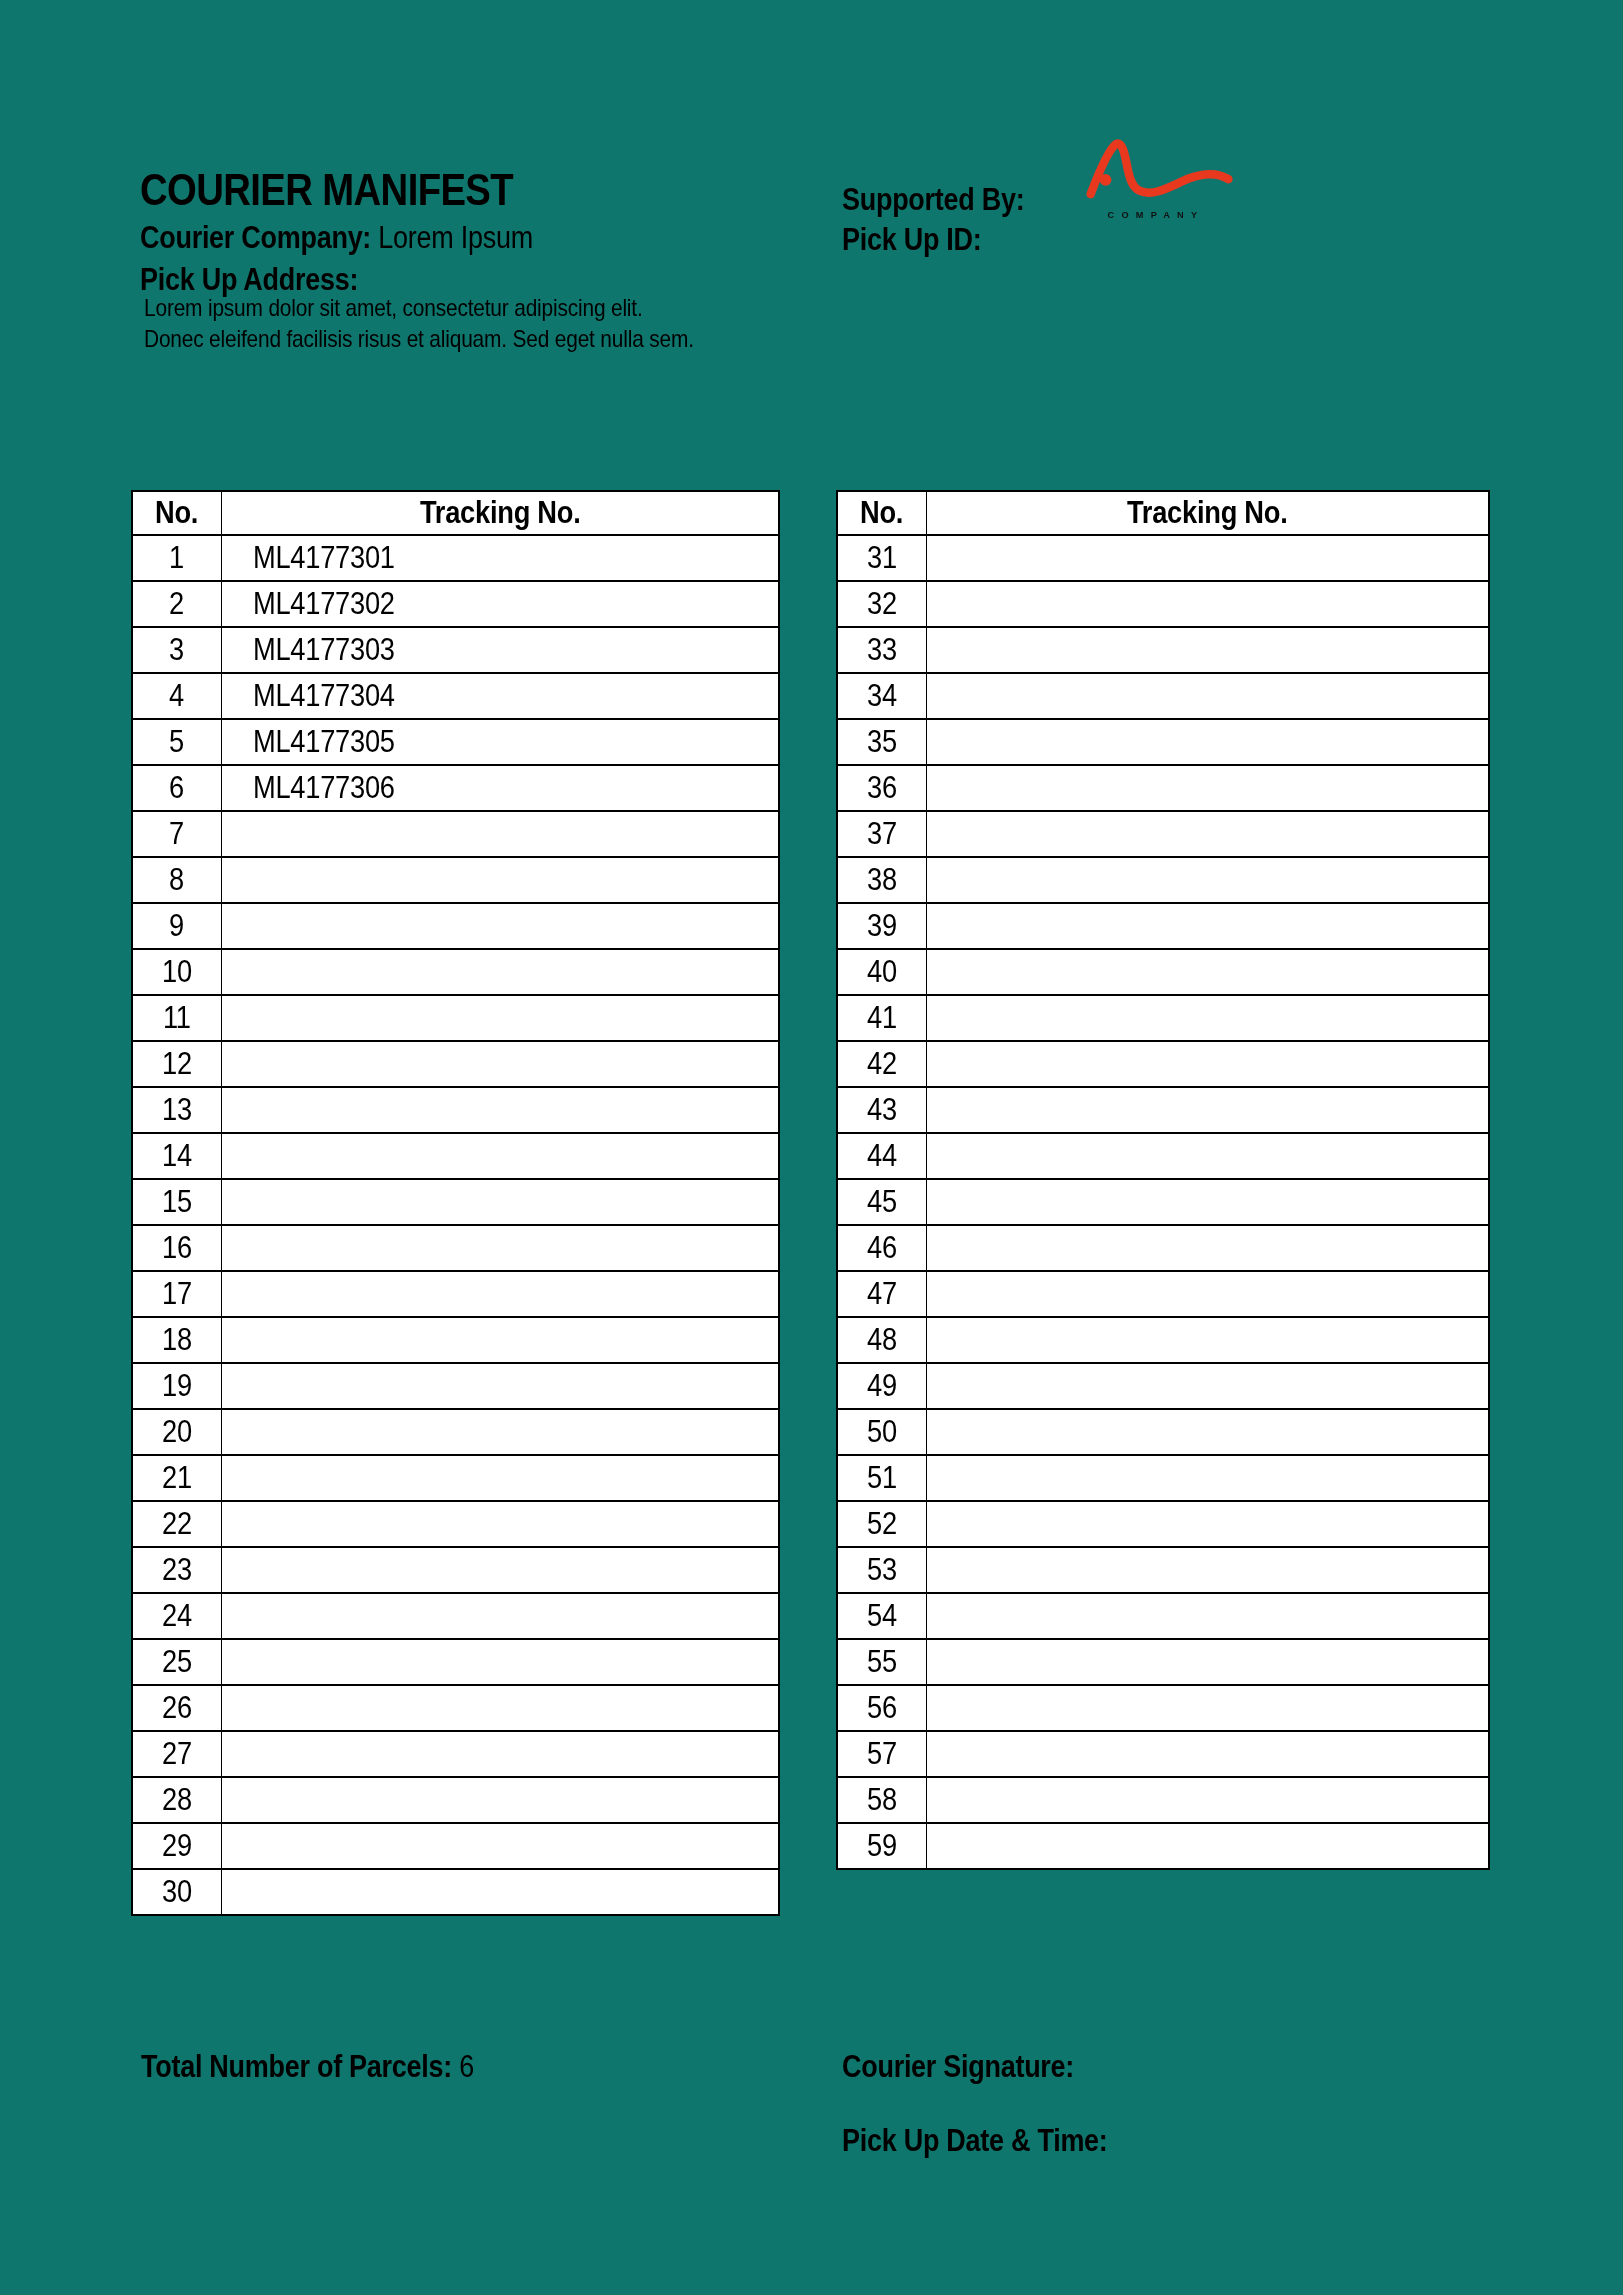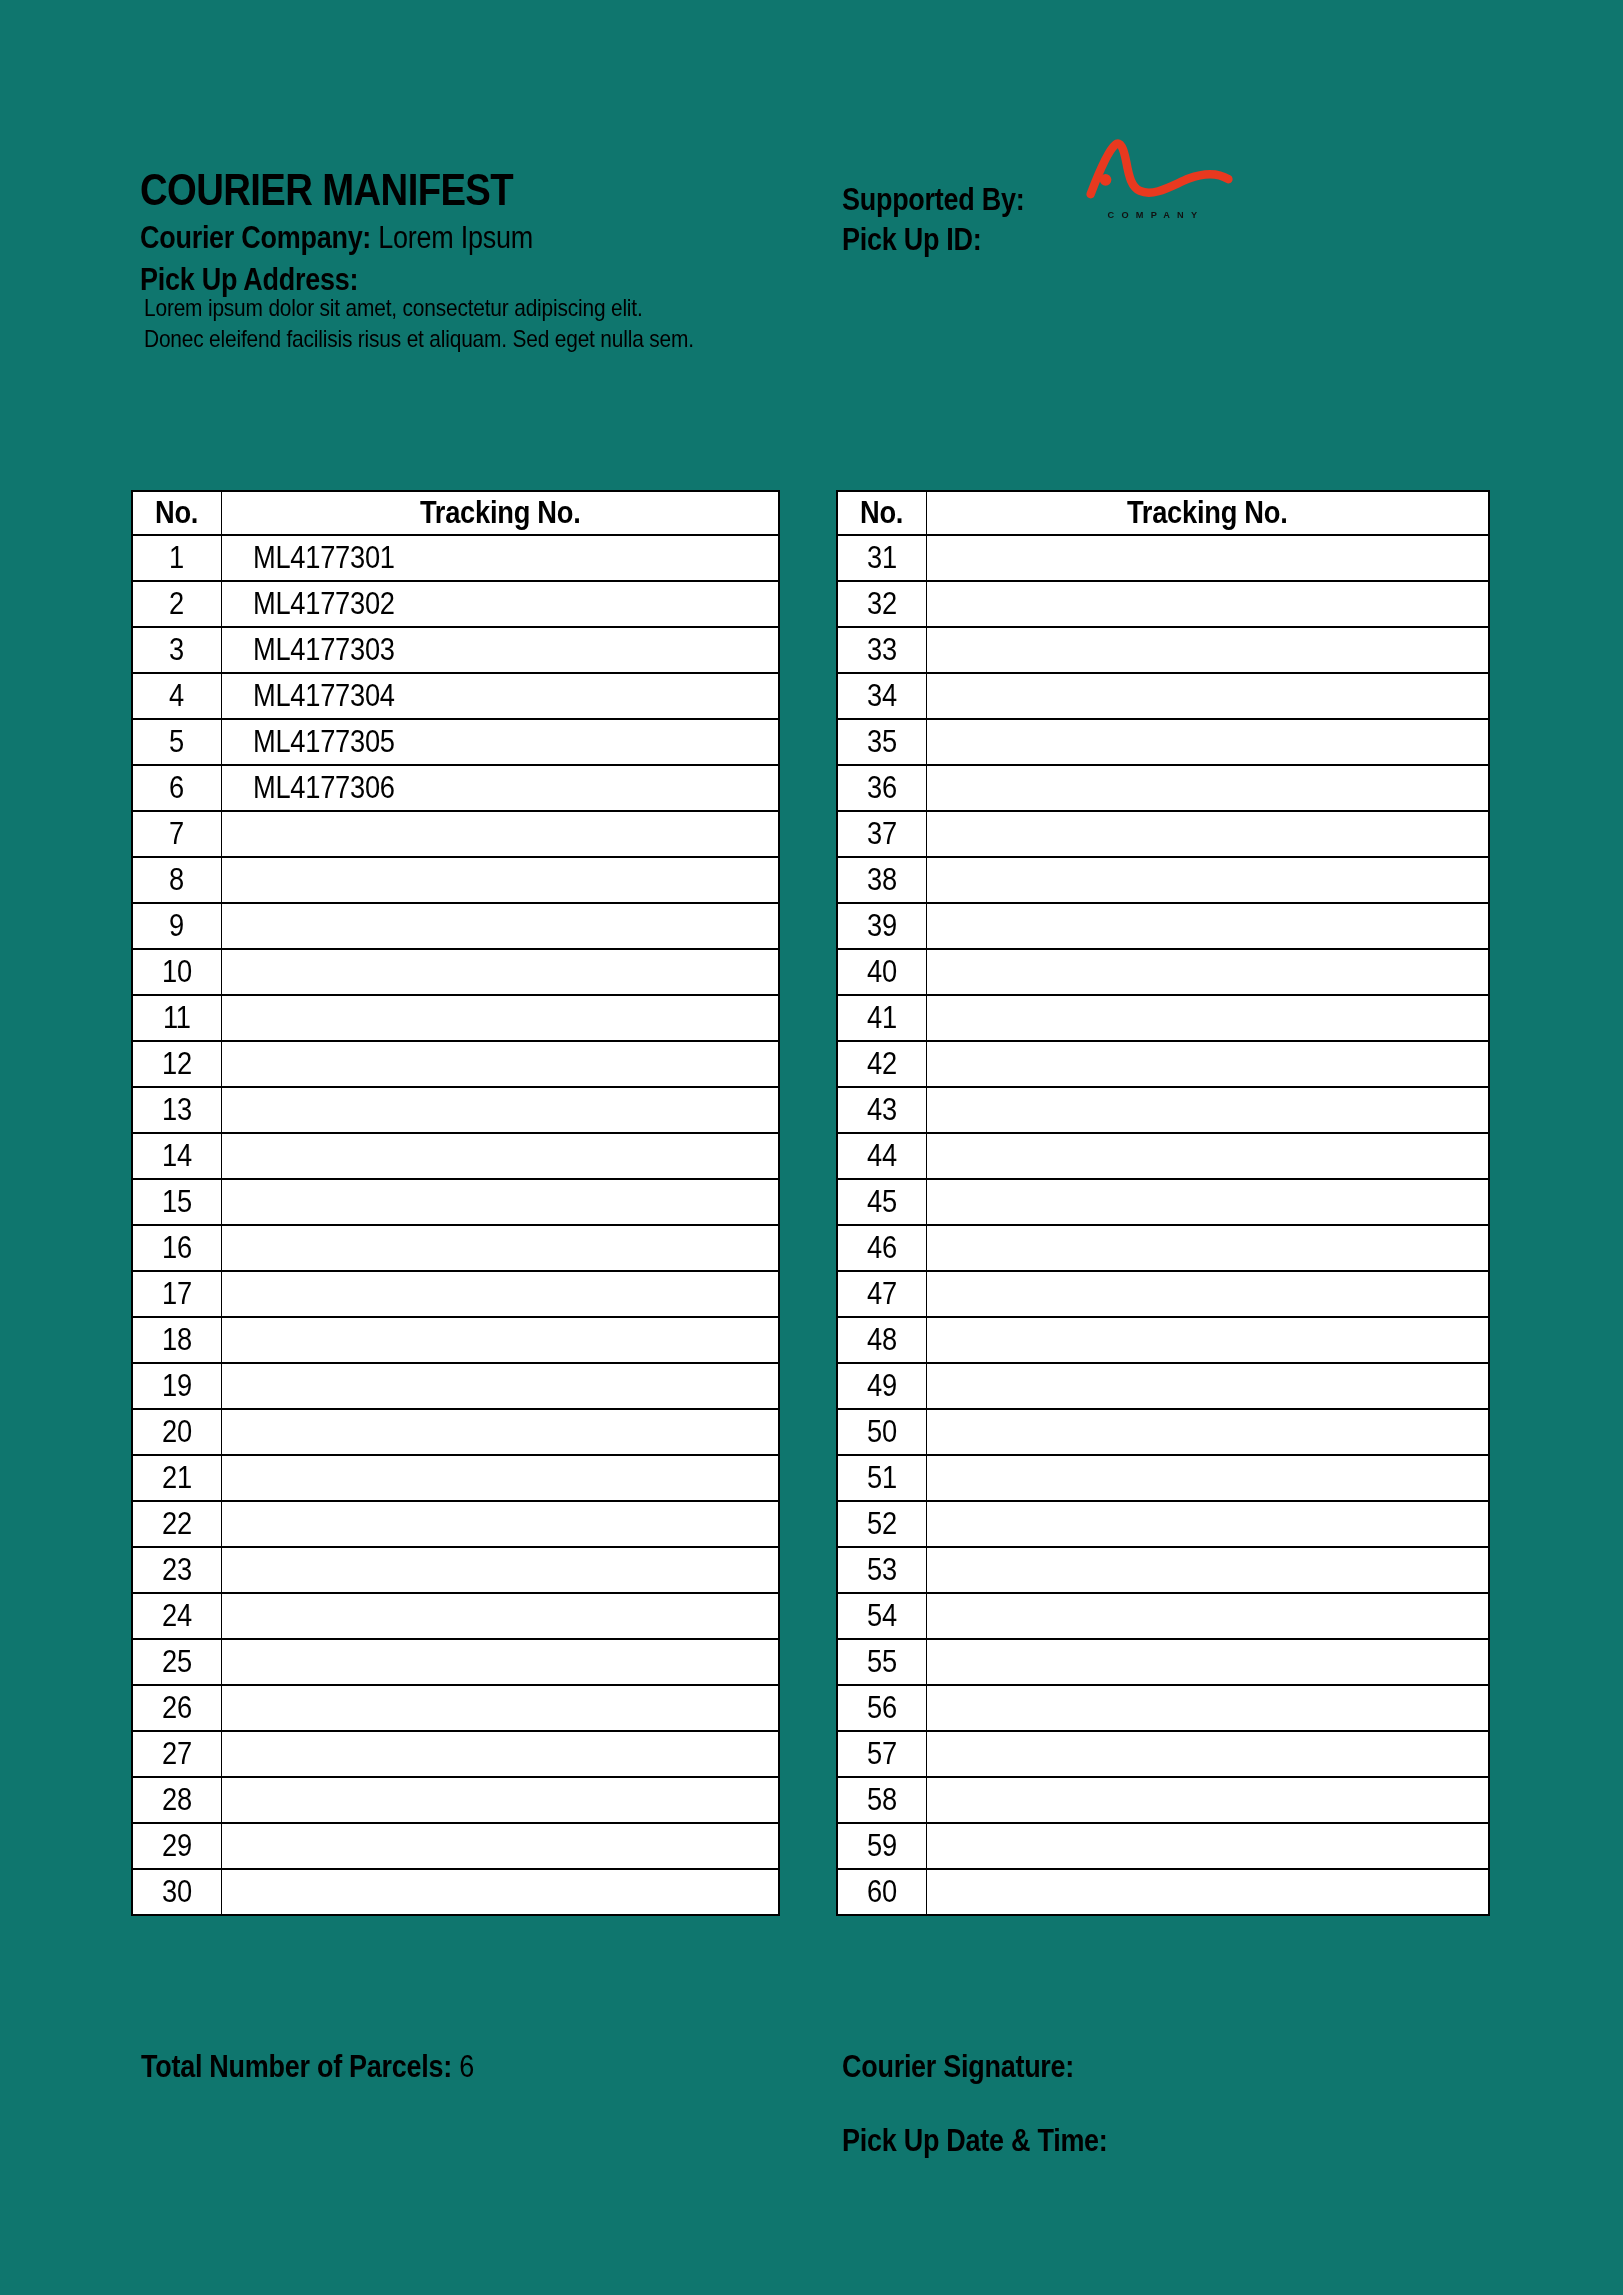--- a/index.html
+++ b/index.html
@@ -374,24 +374,20 @@
           <td class="tracking-cell"><span class="ct ctl"></span></td>
         </tr>
         <tr>
           <td class="no-cell"><span class="ct ctc">58</span></td>
           <td class="tracking-cell"><span class="ct ctl"></span></td>
         </tr>
         <tr>
           <td class="no-cell"><span class="ct ctc">59</span></td>
           <td class="tracking-cell"><span class="ct ctl"></span></td>
         </tr>
-        <tr>
-          <td class="no-cell"><span class="ct ctc">60</span></td>
-          <td class="tracking-cell"><span class="ct ctl"></span></td>
-        </tr>
       </tbody>
   </table>
 
   <div class="total cond"><span class="b">Total Number of Parcels:</span>&nbsp;<span>6</span></div>
 
   <div class="signature cond">Courier Signature:</div>
   <div class="datetime cond">Pick Up Date &amp; Time:</div>
 
 </div>
 

